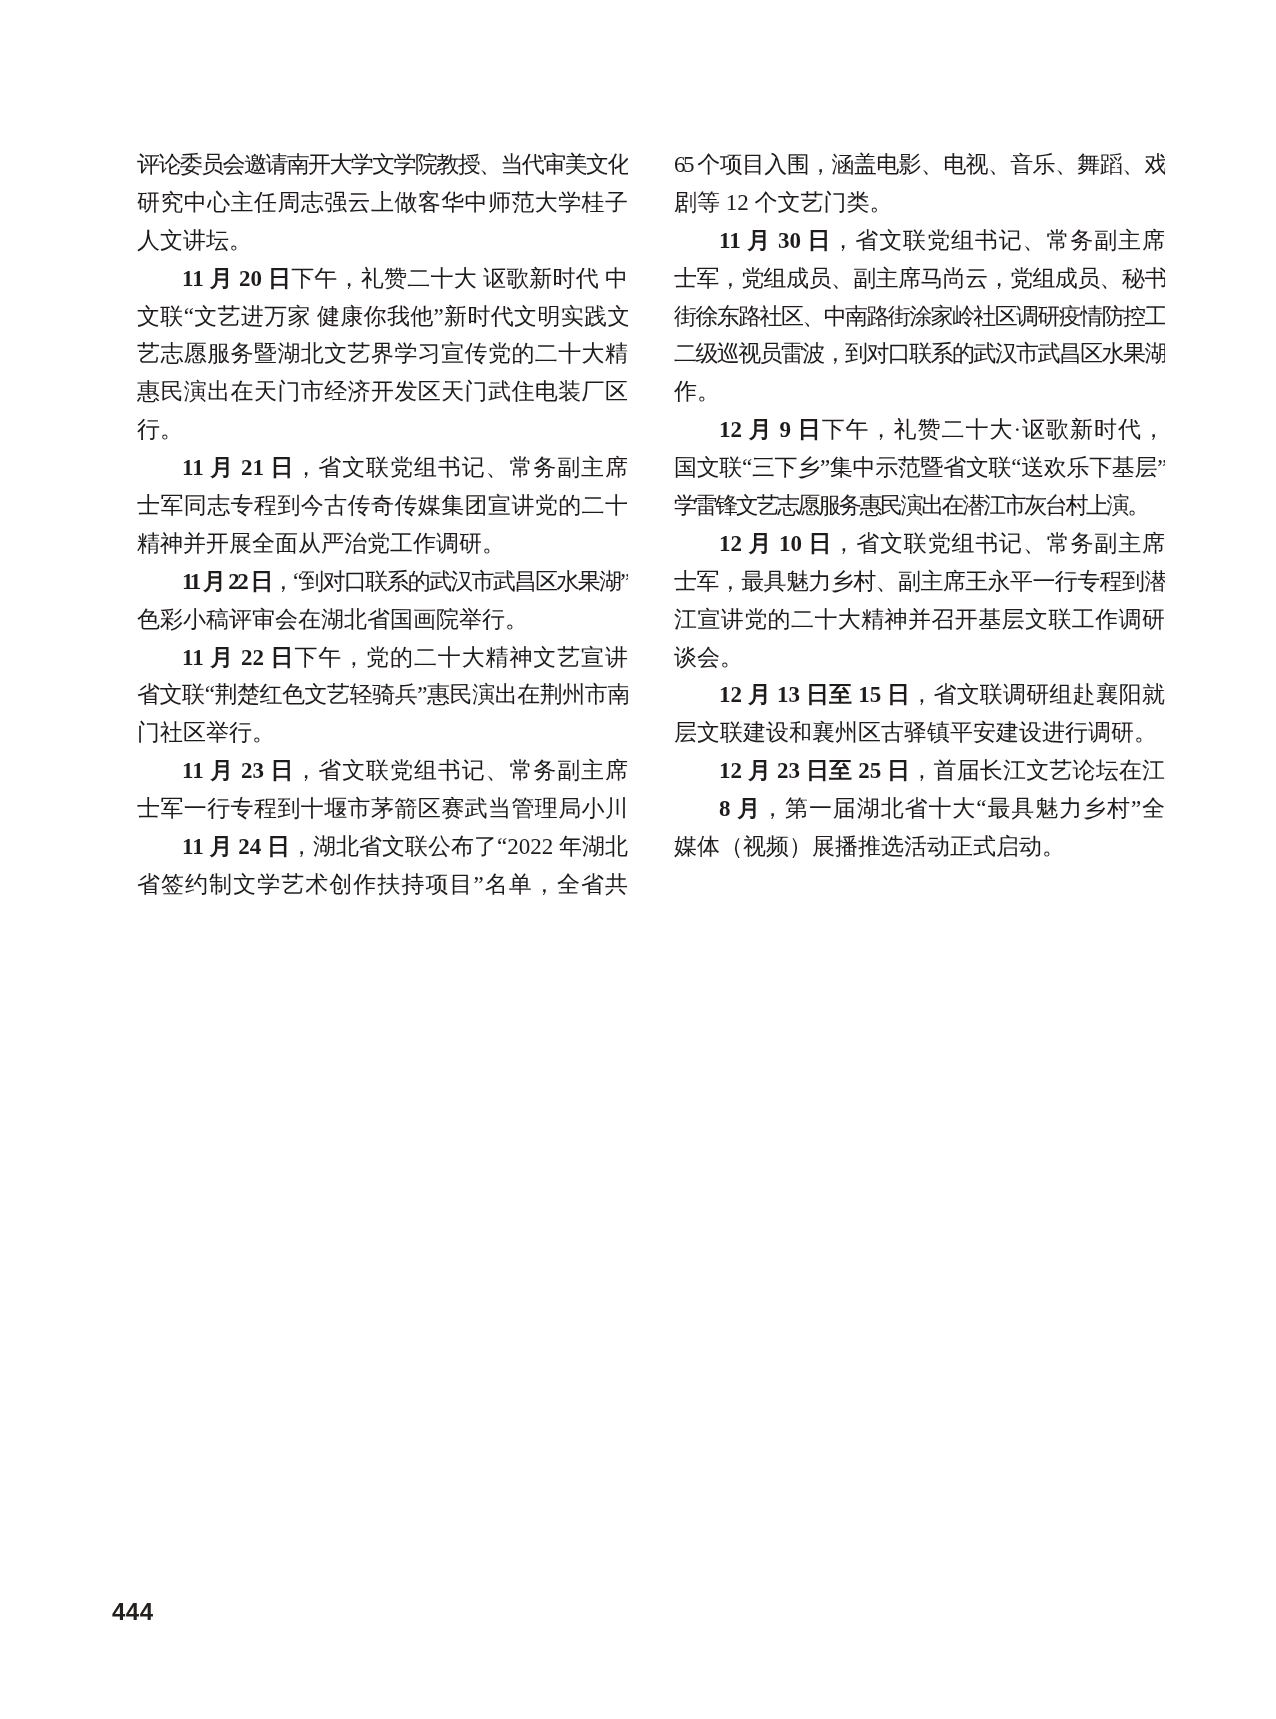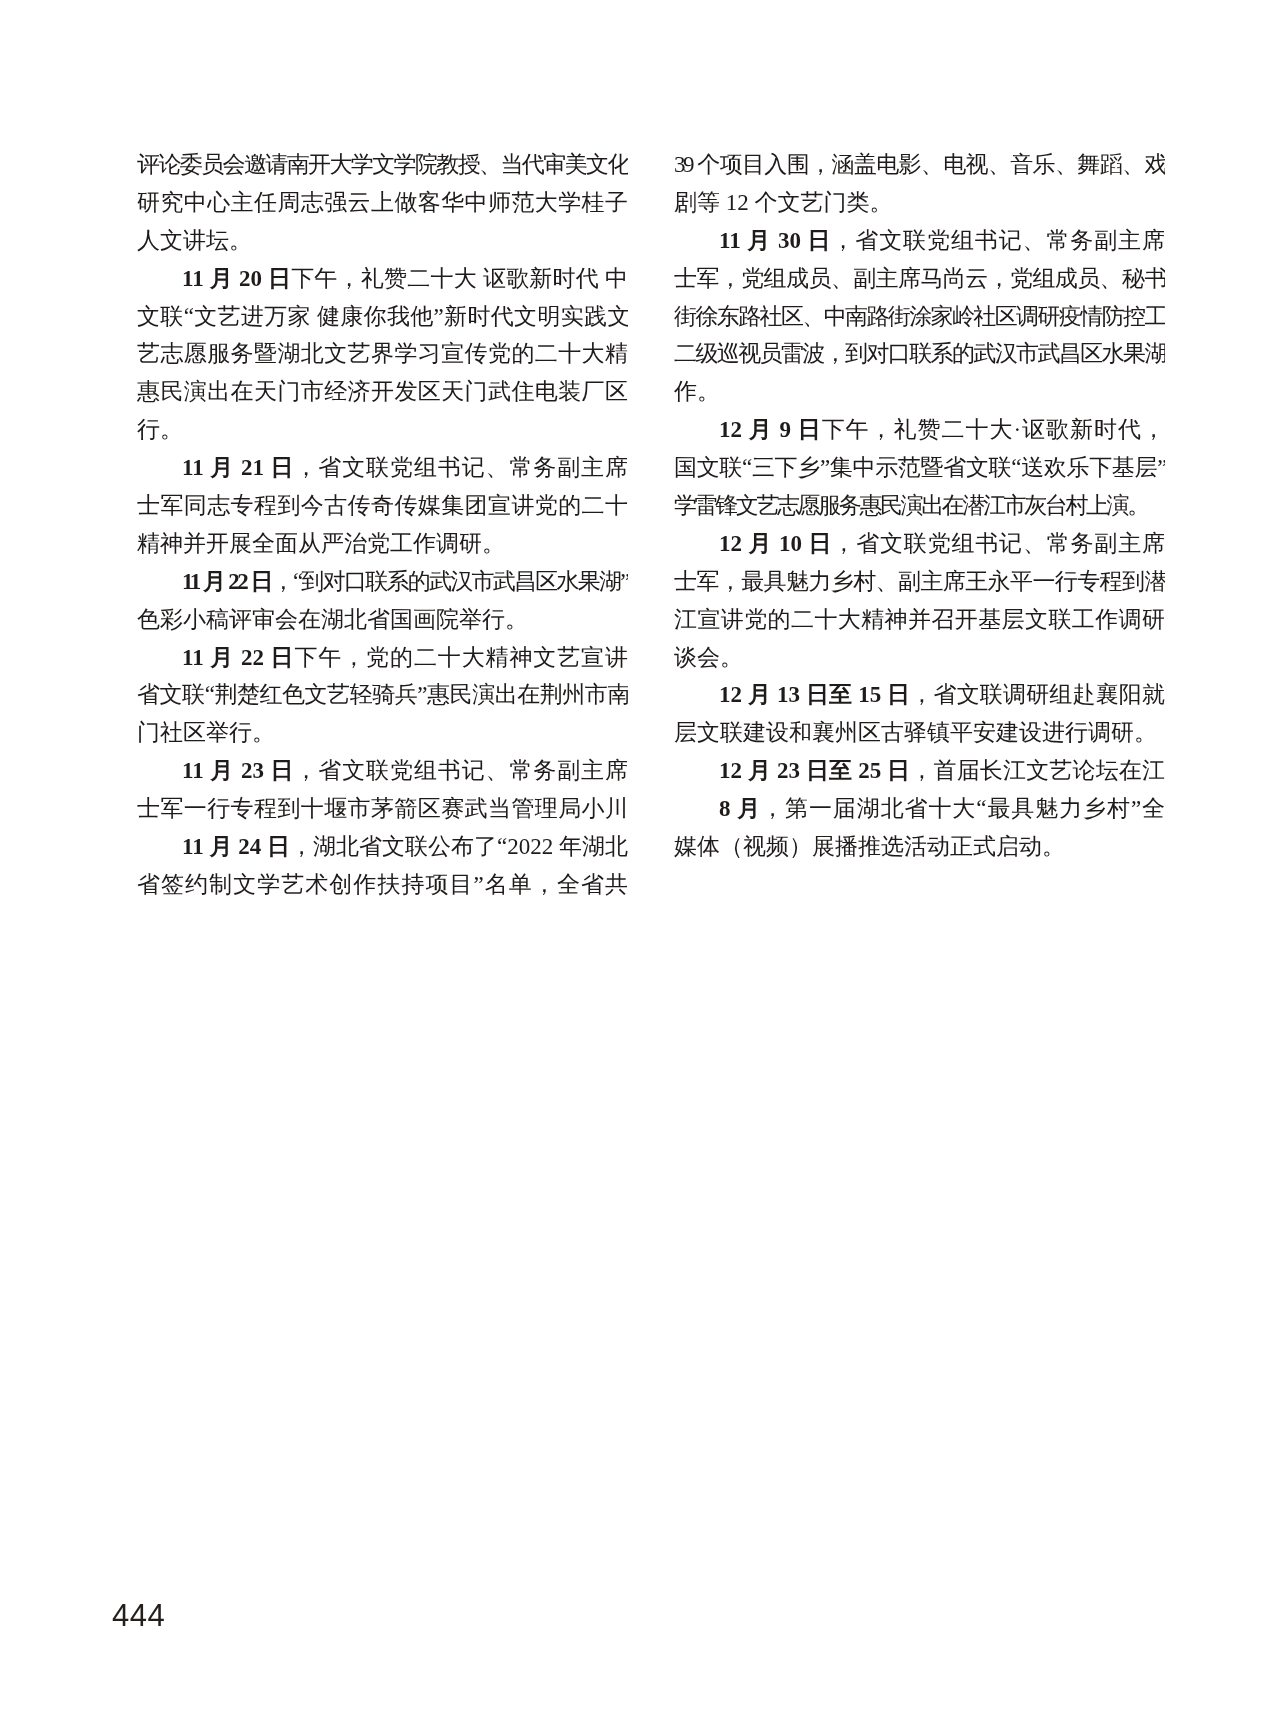--- a/index.html
+++ b/index.html
@@ -49,22 +49,22 @@
     letter-spacing: -2.4px;
   }
   .line .b {
     font-weight: bold;
   }
   .page-number {
     position: absolute;
     left: 112px;
     top: 1598px;
     font-family: "Liberation Sans", "DejaVu Sans", sans-serif;
-    font-weight: normal;
-    font-size: 31px;
+    font-weight: bold;
+    font-size: 24px;
     letter-spacing: 0.5px;
     color: #231f1c;
   }
 </style>
 </head>
 <body>
 
 <div class="page">
   <div class="text-block">
     <div class="column">
@@ -83,21 +83,21 @@
         <div class="line end"><span class="r">色彩小稿评审会在湖北省国画院举行。</span></div>
         <div class="line indent"><span class="b">11 月 22 日</span><span class="r">下午，党的二十大精神文艺宣讲暨</span></div>
         <div class="line tight"><span class="r">省文联“荆楚红色文艺轻骑兵”惠民演出在荆州市南</span></div>
         <div class="line end"><span class="r">门社区举行。</span></div>
         <div class="line indent"><span class="b">11 月 23 日</span><span class="r">，省文联党组书记、常务副主席张</span></div>
         <div class="line"><span class="r">士军一行专程到十堰市茅箭区赛武当管理局小川村</span></div>
         <div class="line indent"><span class="b">11 月 24 日</span><span class="r">，湖北省文联公布了“2022 年湖北</span></div>
         <div class="line"><span class="r">省签约制文学艺术创作扶持项目”名单，全省共有</span></div>
       </div>
     <div class="column">
-        <div class="line tight"><span class="r">39 个项目入围，涵盖电影、电视、音乐、舞蹈、戏</span></div>
+        <div class="line tight"><span class="r">65 个项目入围，涵盖电影、电视、音乐、舞蹈、戏</span></div>
         <div class="line end"><span class="r">剧等 12 个文艺门类。</span></div>
         <div class="line indent"><span class="b">11 月 30 日</span><span class="r">，省文联党组书记、常务副主席张</span></div>
         <div class="line tight"><span class="r">士军，党组成员、副主席马尚云，党组成员、秘书长、</span></div>
         <div class="line tight"><span class="r">街徐东路社区、中南路街涂家岭社区调研疫情防控工</span></div>
         <div class="line tight"><span class="r">二级巡视员雷波，到对口联系的武汉市武昌区水果湖</span></div>
         <div class="line end"><span class="r">作。</span></div>
         <div class="line indent"><span class="b">12 月 9 日</span><span class="r">下午，礼赞二十大·讴歌新时代，中</span></div>
         <div class="line tight"><span class="r">国文联“三下乡”集中示范暨省文联“送欢乐下基层”</span></div>
         <div class="line end tight"><span class="r">学雷锋文艺志愿服务惠民演出在潜江市灰台村上演。</span></div>
         <div class="line indent"><span class="b">12 月 10 日</span><span class="r">，省文联党组书记、常务副主席张</span></div>

